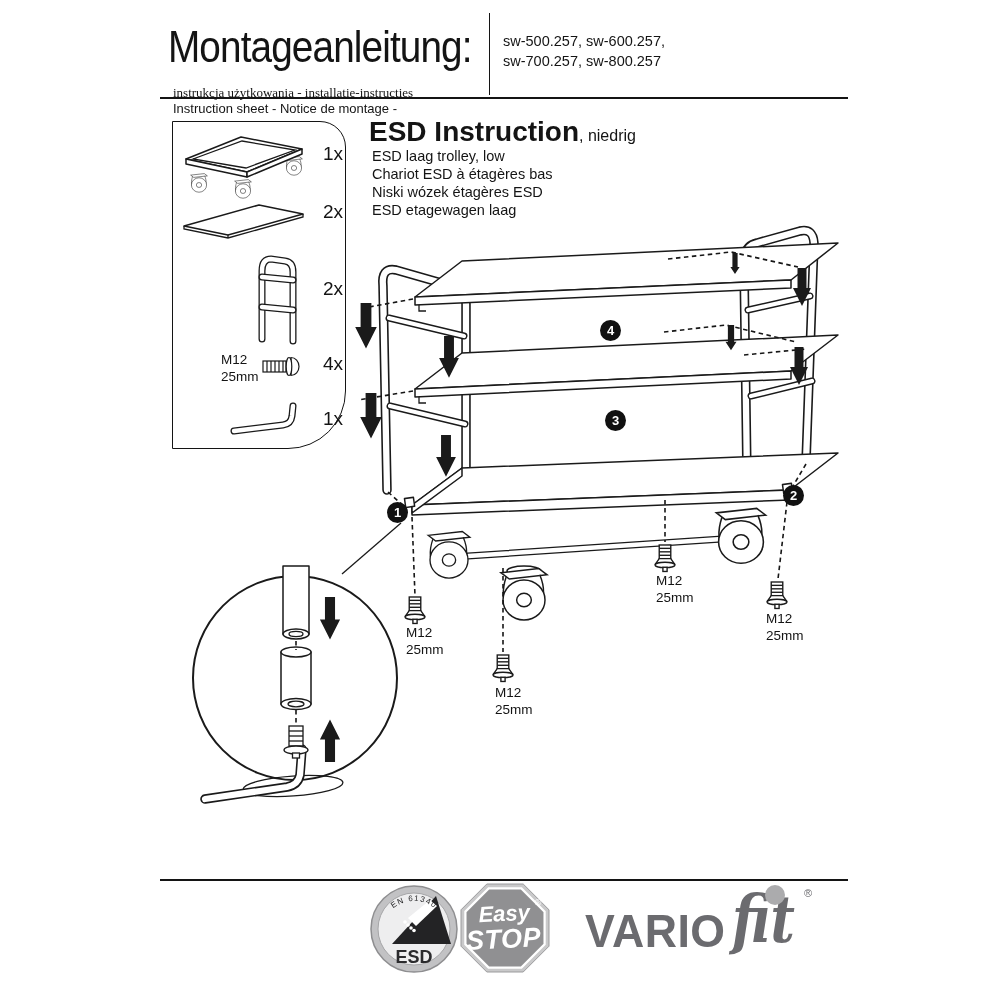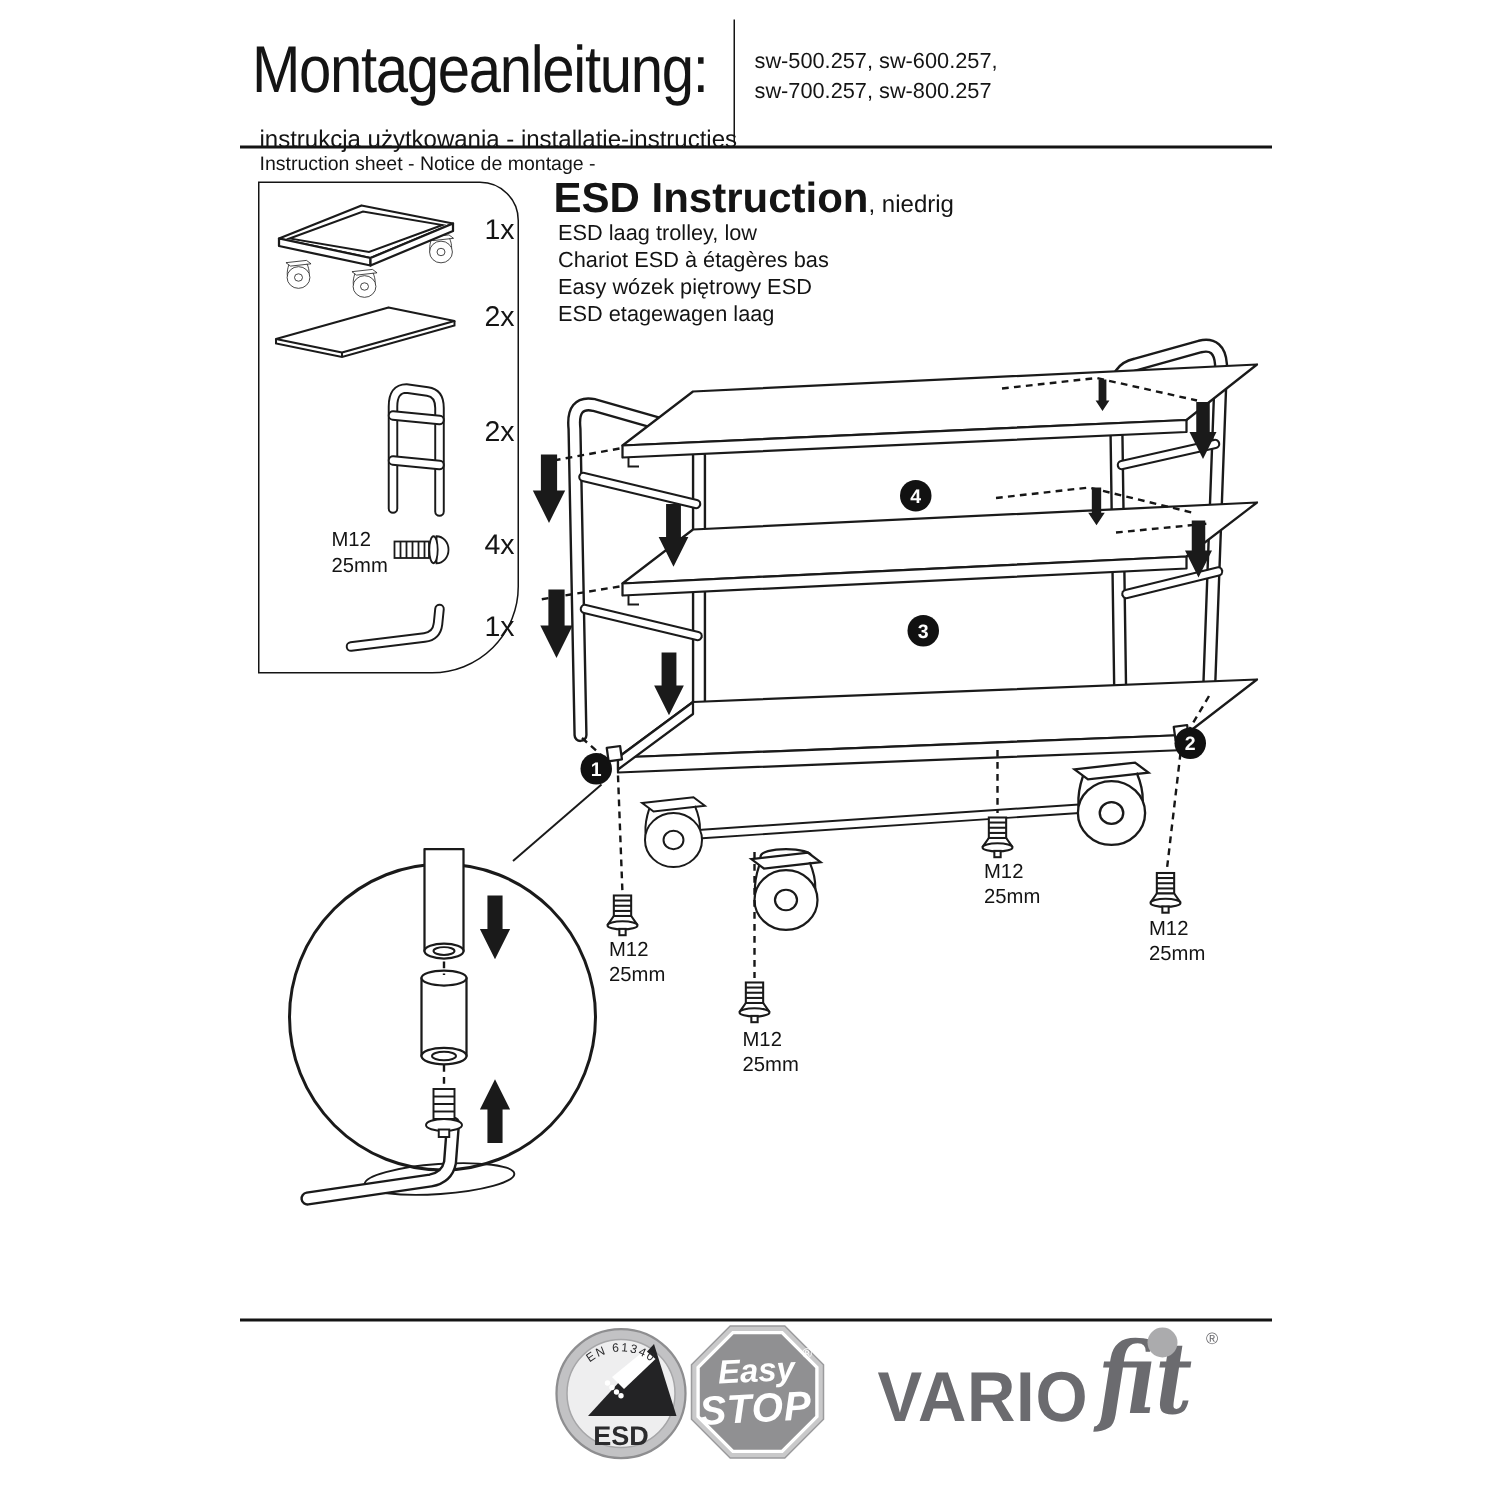--- a/index.html
+++ b/index.html
@@ -3,21 +3,21 @@
 <meta charset="utf-8">
 <style>
   html,body{margin:0;padding:0;background:#ffffff;}
   .page{position:relative;width:1000px;height:1000px;background:#ffffff;overflow:hidden;
         font-family:"Liberation Sans",sans-serif;color:#141414;padding-left:23px;}
   .abs{position:absolute;}
   
   .h-title{left:168px;top:22px;font-size:44px;font-weight:400;letter-spacing:-1px;
            transform:scaleX(0.88);transform-origin:left top;white-space:nowrap;}
   .h-sub1{left:173px;top:69px;font-size:13px;margin-top:32px;}
-  .h-sub2{left:173px;top:85px;font-size:16px;}
+  .h-sub2{left:173px;top:85px;font-size:13px;font-family:Liberation Serif, serif;}
   .h-vline{left:489px;top:13px;height:82px;width:0;border-left:1.6px solid #141414;}
   .h-models{left:503px;top:31px;font-size:14.5px;line-height:20px;}
   .rule{left:160px;width:688px;height:0;border-top:2.2px solid #141414;}
   .rule-top{top:97px;}
   .rule-bottom{top:879px;}
   
   .p-title{left:369px;top:116px;white-space:nowrap;}
   .p-title-main{font-size:28px;font-weight:700;}
   .p-title-suffix{font-size:16px;font-weight:400;}
   .p-sub{left:372px;font-size:14.5px;}
@@ -64,21 +64,21 @@
     <div>sw-500.257, sw-600.257,</div>
     <div>sw-700.257, sw-800.257</div>
   </div>
   <div class="abs rule rule-top"></div>
 
   <div class="abs p-title">
     <span class="p-title-main">ESD Instruction</span><span class="p-title-suffix">, niedrig</span>
   </div>
   <div class="abs p-sub" style="top:148px">ESD laag trolley, low</div>
   <div class="abs p-sub" style="top:166px">Chariot ESD à étagères bas</div>
-  <div class="abs p-sub" style="top:184px">Easy wózek piętrowy ESD</div>
+  <div class="abs p-sub" style="top:184px">Niski wózek étagères ESD</div>
   <div class="abs p-sub" style="top:202px">ESD etagewagen laag</div>
 
   <div class="abs parts-box"></div>
   <div class="abs qty" style="top:143px">1x</div>
   <div class="abs qty" style="top:201px">2x</div>
   <div class="abs qty" style="top:278px">2x</div>
   <div class="abs qty" style="top:353px">4x</div>
   <div class="abs qty" style="top:408px">1x</div>
   <div class="abs m12-label" style="left:221px;top:352px">
     <div>M12</div>

